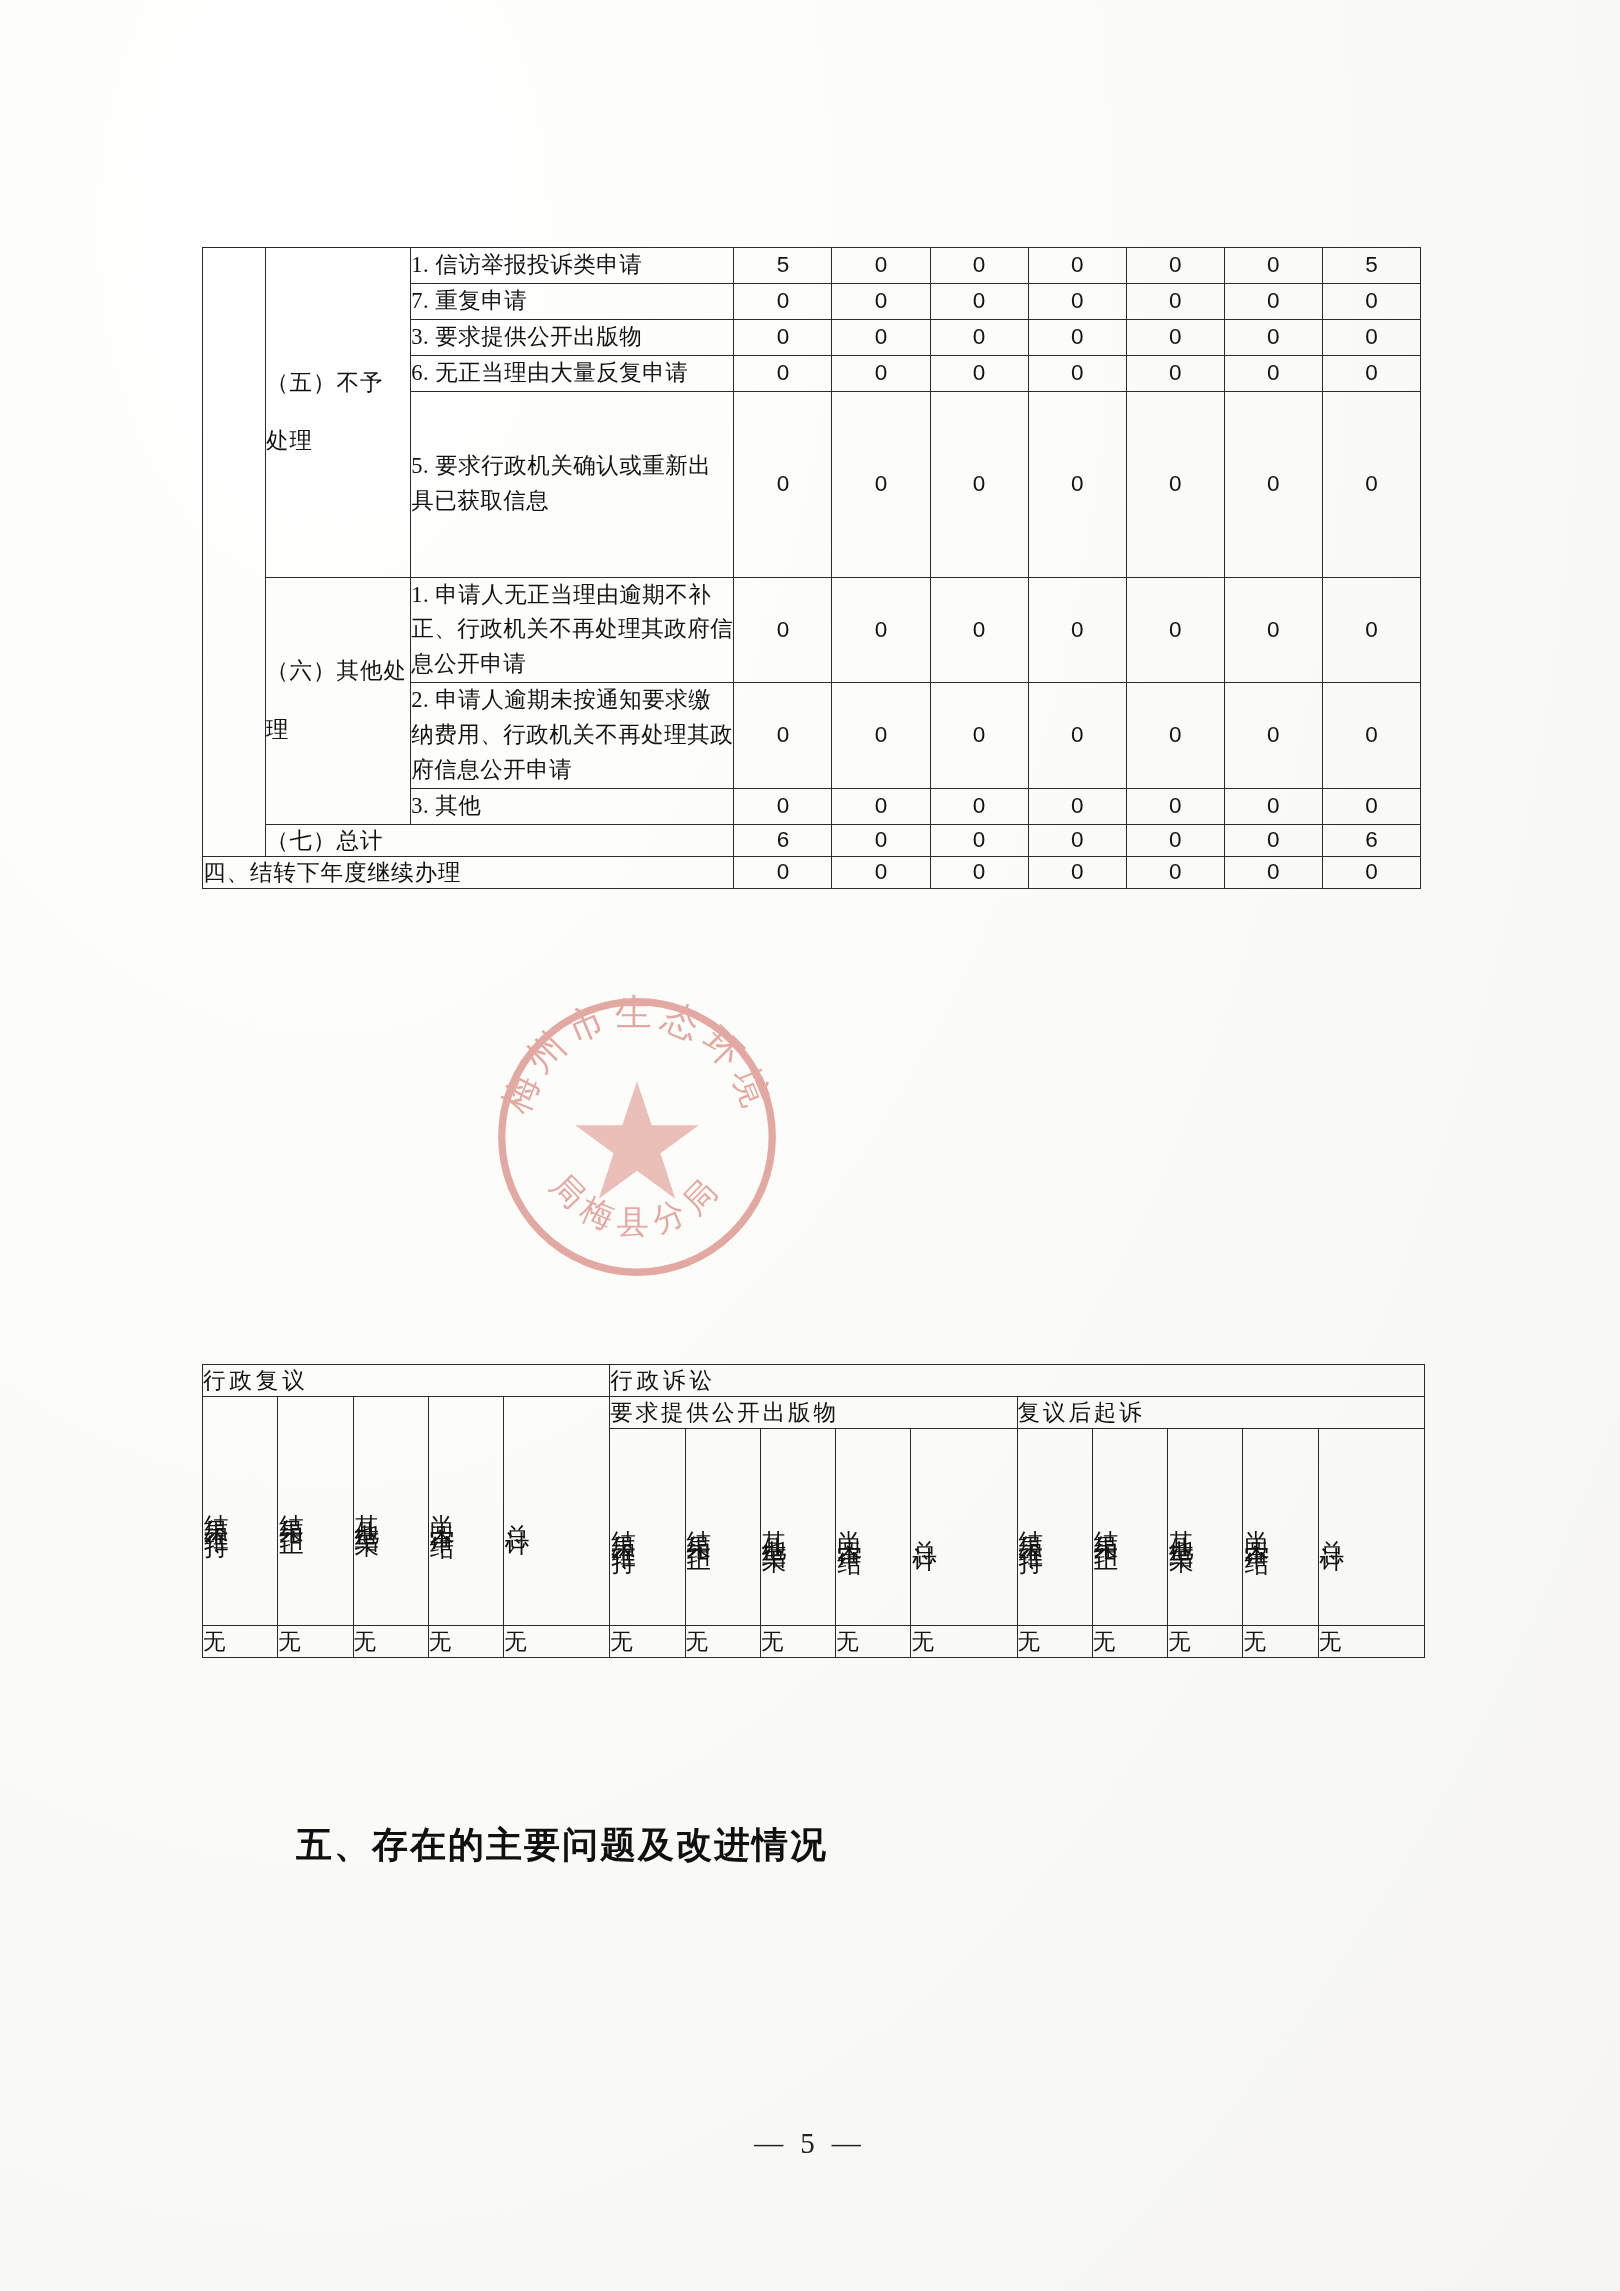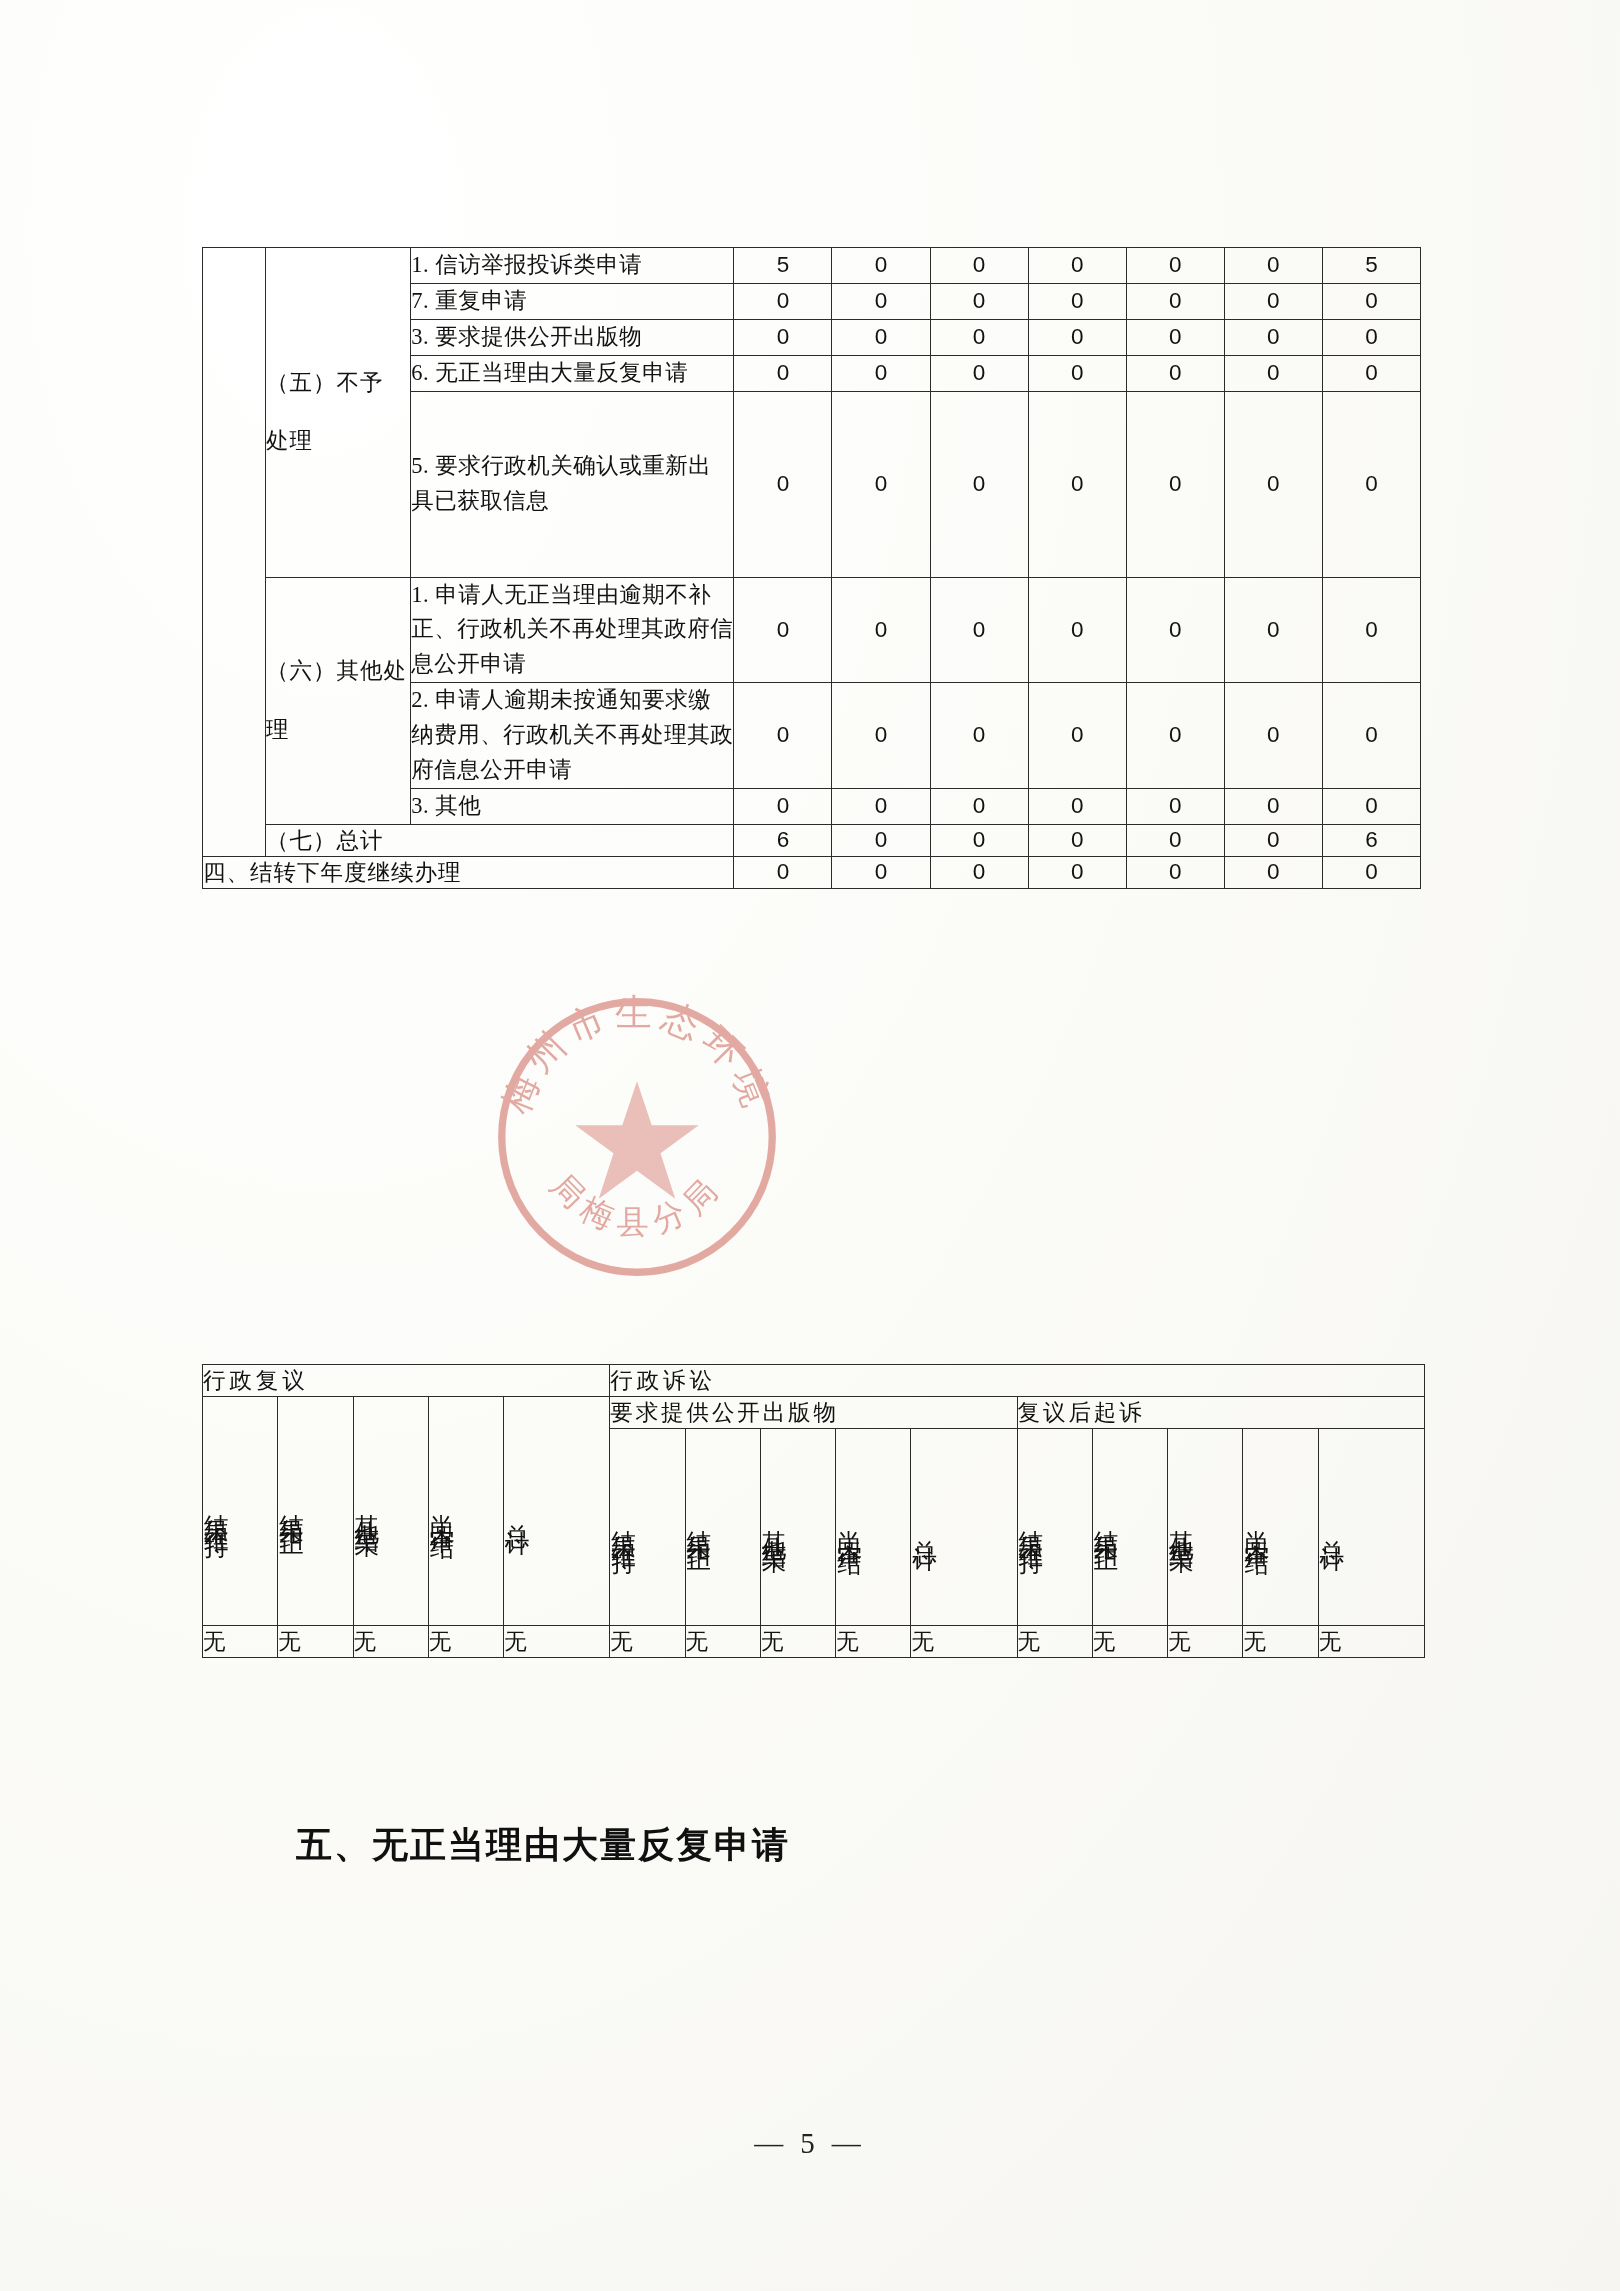--- a/index.html
+++ b/index.html
@@ -379,21 +379,21 @@
           <td class="t2-val">无</td>
           <td class="t2-val">无</td>
           <td class="t2-val">无</td>
           <td class="t2-val">无</td>
           <td class="t2-val">无</td>
         </tr>
       </tbody>
     </table>
   </div>
 
-  <div class="sec-heading" id="heading-5">五、无正当理由大量反复申请</div>
+  <div class="sec-heading" id="heading-5">五、存在的主要问题及改进情况</div>
 
   <div id="page-number">— 5 —</div>
 
   <div id="seal">
     <svg viewBox="0 0 200 200" xmlns="http://www.w3.org/2000/svg">
       <circle cx="100" cy="100" r="92" fill="none" stroke="#c0392b" stroke-width="5"></circle>
       <path d="M100 62 L110 92 L142 92 L116 111 L126 142 L100 123 L74 142 L84 111 L58 92 L90 92 Z" fill="#c0392b" opacity="0.75"></path>
       <path id="sealArcTop" d="M 24 100 A 76 76 0 0 1 176 100" fill="none"></path>
       <text font-family="'Liberation Serif',serif" font-size="25" fill="#c0392b" letter-spacing="5">
         <textPath href="#sealArcTop" startOffset="50%" text-anchor="middle">梅州市生态环境</textPath>

